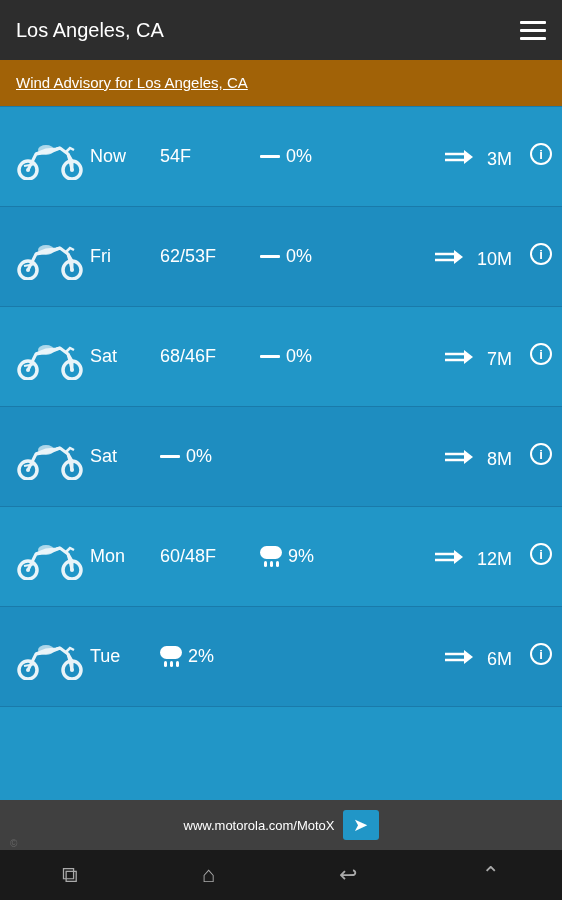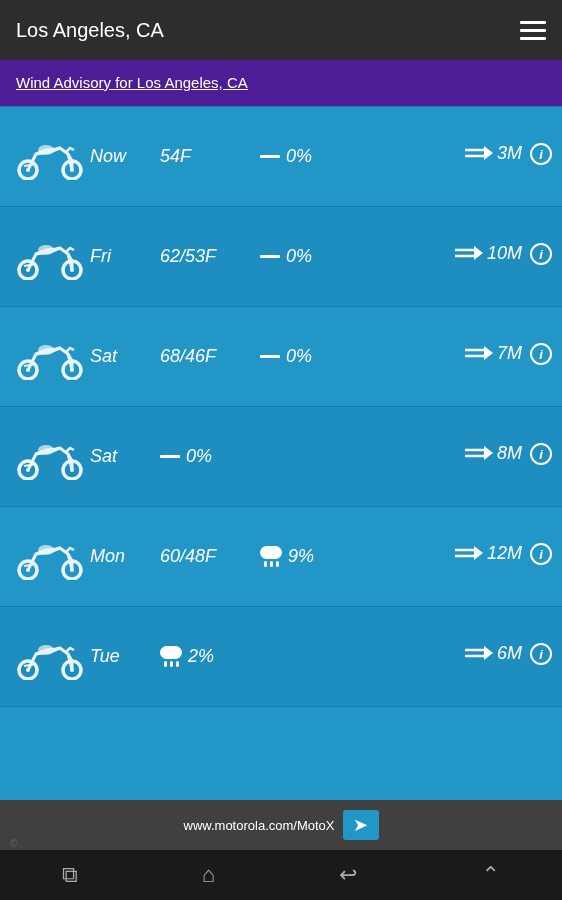--- a/index.html
+++ b/index.html
@@ -35,21 +35,21 @@
     .hamburger-icon span {
       display: block;
       width: 26px;
       height: 3px;
       background: white;
       border-radius: 1px;
     }
 
     
     .advisory-banner {
-      background: #4c1d95;
+      background: #a16207;
       padding: 14px 16px;
       border-bottom: 1px solid #1a7aaa;
     }
     .advisory-text {
       color: white;
       font-size: 15px;
       text-decoration: underline;
     }
 
     
@@ -99,22 +99,22 @@
       gap: 6px;
       width: 90px;
       flex-shrink: 0;
     }
     .precip-pct {
       color: white;
       font-size: 18px;
     }
     .wind-area {
       display: flex;
-      align-items: flex-start;
-      gap: 4px;
+      align-items: flex-end;
+      gap: 14px;
       flex: 1;
       justify-content: flex-end;
     }
     .wind-arrow {
       color: white;
       font-size: 20px;
     }
     .wind-speed {
       color: white;
       font-size: 18px;
@@ -206,21 +206,20 @@
       justify-content: space-around;
     }
     .nav-icon {
       color: #aaa;
       font-size: 22px;
       cursor: pointer;
     }
 
     .rows-container {
       overflow: hidden;
-      font-style: italic;
     }
   </style>
 </head>
 <body>
 
 <div class="header">
   <span class="header-title">Los Angeles, CA</span>
   <div class="hamburger-icon">
     <span></span>
     <span></span>

